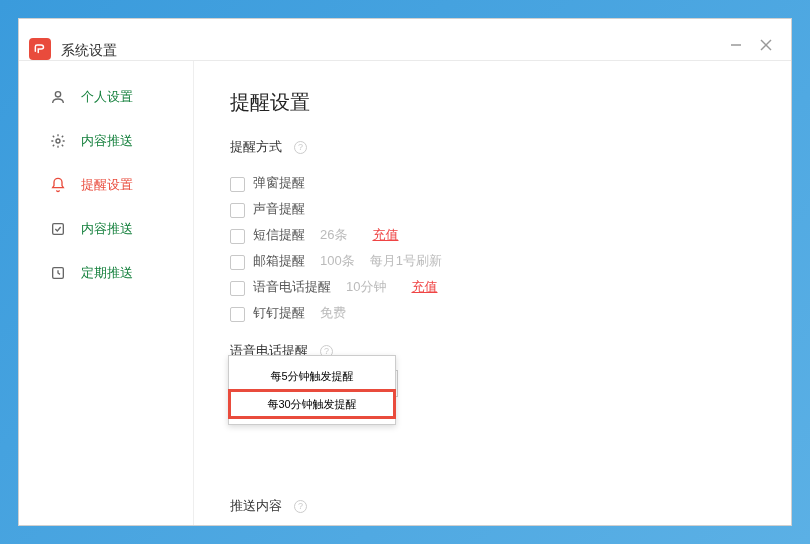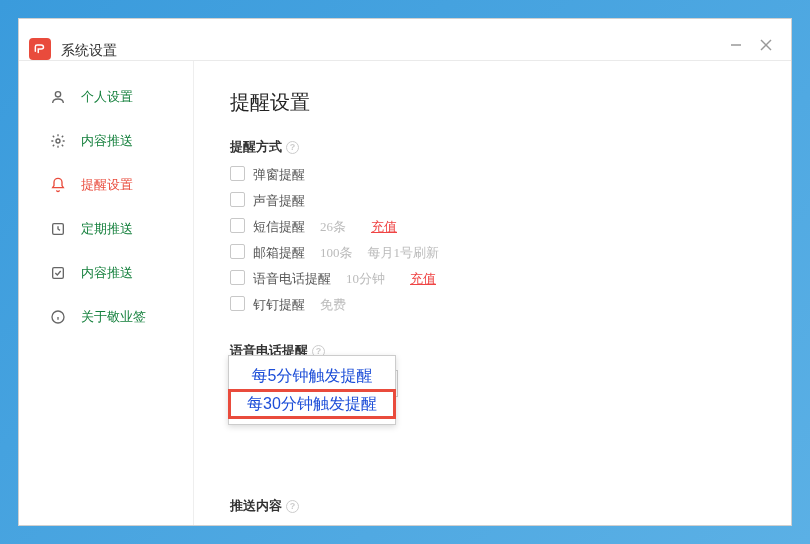--- a/index.html
+++ b/index.html
@@ -91,43 +91,42 @@
     }
     .page-title {
       font-size: 20px;
       font-weight: 400;
       color: #222;
       margin-bottom: 22px;
     }
     .section-label {
       font-size: 13px;
       color: #333;
-      font-weight: 700;
+      font-weight: 400;
       margin-bottom: 10px;
       display: flex;
       align-items: center;
-      gap: 4px;
+      gap: 12px;
     }
     .help-icon {
       width: 13px;
       height: 13px;
       border: 1px solid #ccc;
       border-radius: 50%;
       font-size: 9px;
       color: #ccc;
       display: inline-flex;
       align-items: center;
       justify-content: center;
     }
     .check-row {
       display: flex;
-      align-items: flex-start;
+      align-items: flex-end;
       height: 26px;
       font-size: 13px;
-      font-family: Liberation Serif, serif;
     }
     .chk {
       width: 15px;
       height: 15px;
       border: 1px solid #c8c8c8;
       border-radius: 2px;
       margin-right: 8px;
       background: #fff;
       display: inline-flex;
       align-items: center;
@@ -167,22 +166,22 @@
       border: 1px solid #ccc;
       box-shadow: 0 2px 6px rgba(0,0,0,0.15);
       z-index: 10;
       padding: 6px 0;
     }
     .dd-item {
       height: 28px;
       display: flex;
       align-items: center;
       justify-content: center;
-      font-size: 16px;
-      color: #1d4ed8;
+      font-size: 11px;
+      color: #000000;
       cursor: pointer;
     }
     .dd-item.hl {
       outline: 3px solid #e94b3c;
       outline-offset: -2px;
     }
   </style>
 </head>
 <body>
 
@@ -233,43 +232,33 @@
               <path d="M6 8a6 6 0 0112 0v5l2 3H4l2-3V8z"></path>
               <path d="M10 20a2 2 0 004 0"></path>
             </svg>
           </span>
         <span>提醒设置</span>
       </div>
       <div class="side-item">
         <span class="side-icon">
             <svg viewBox="0 0 24 24" width="16" height="16" fill="none" stroke="#666" stroke-width="2">
               <rect x="4" y="4" width="16" height="16" rx="2"></rect>
-              <polyline points="12,8 12,12 15,14"></polyline>
-            </svg>
-          </span>
-        <span>定期推送</span>
+              <polyline points="8,12 11,15 16,9"></polyline>
+            </svg>
+          </span>
+        <span>内容推送</span>
       </div>
       <div class="side-item">
         <span class="side-icon">
             <svg viewBox="0 0 24 24" width="16" height="16" fill="none" stroke="#666" stroke-width="2">
               <rect x="4" y="4" width="16" height="16" rx="2"></rect>
-              <polyline points="8,12 11,15 16,9"></polyline>
-            </svg>
-          </span>
-        <span>内容推送</span>
-      </div>
-      <div class="side-item">
-        <span class="side-icon">
-            <svg viewBox="0 0 24 24" width="16" height="16" fill="none" stroke="#666" stroke-width="2">
-              <circle cx="12" cy="12" r="9"></circle>
-              <line x1="12" y1="8" x2="12" y2="8"></line>
-              <line x1="12" y1="12" x2="12" y2="16"></line>
-            </svg>
-          </span>
-        <span>关于敬业签</span>
+              <polyline points="12,8 12,12 15,14"></polyline>
+            </svg>
+          </span>
+        <span>定期推送</span>
       </div>
     </div>
 
     <div class="content">
       <div class="page-title">提醒设置</div>
 
       <div class="section-label">
         <span>提醒方式</span>
         <span class="help-icon">?</span>
       </div>

